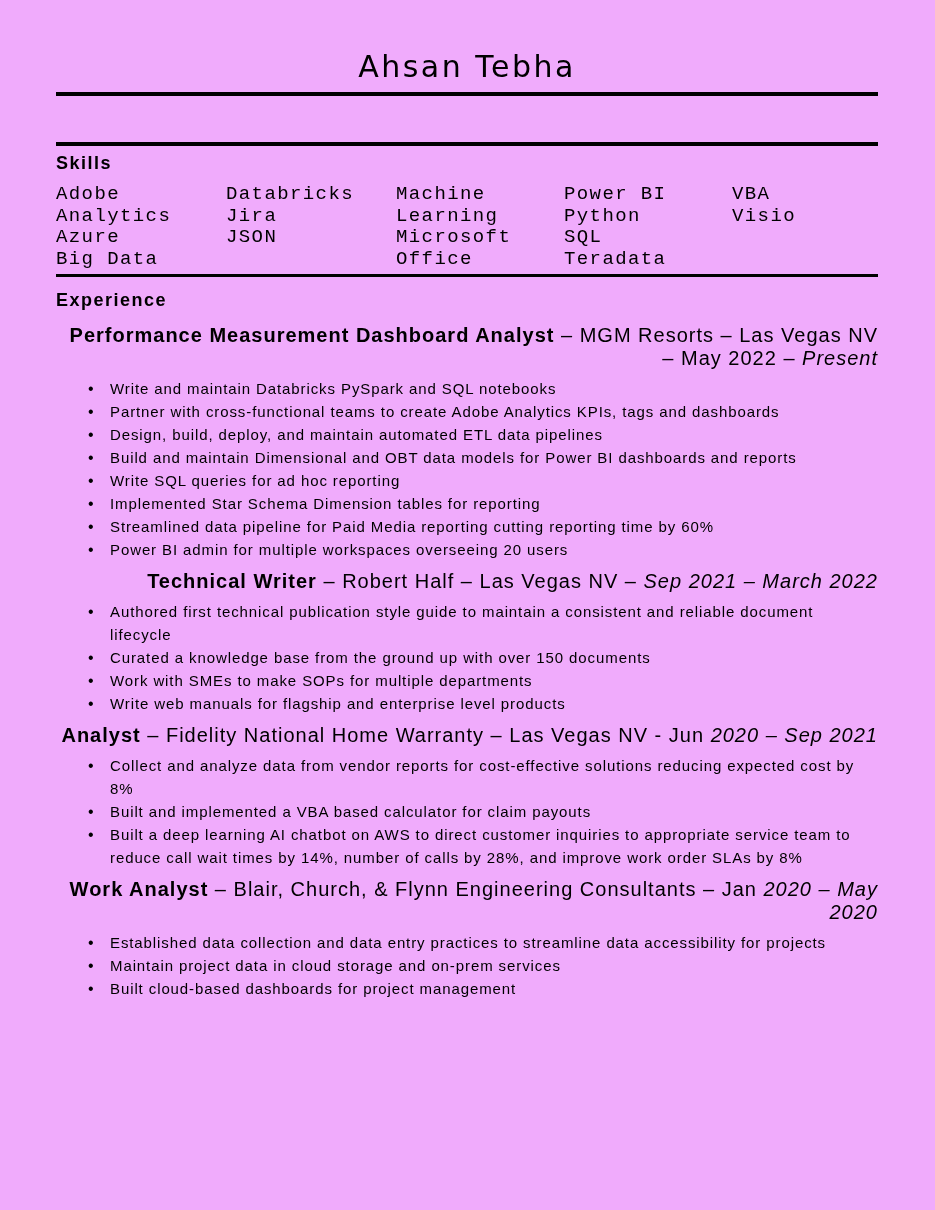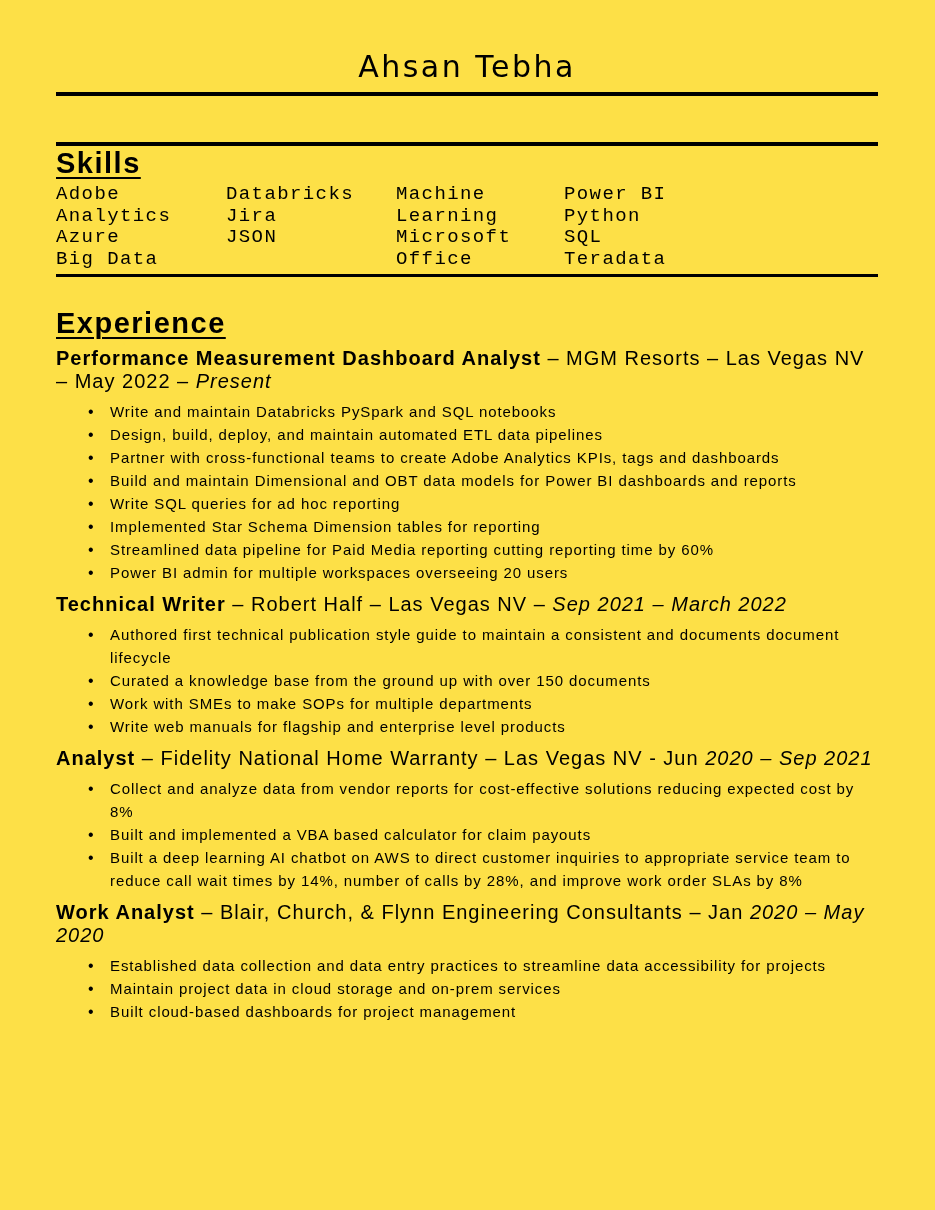--- a/index.html
+++ b/index.html
@@ -1,69 +1,69 @@
 <!DOCTYPE html>
 <html><head>
 <meta charset="utf-8">
 <style>
   * { margin: 0; padding: 0; box-sizing: border-box; }
   html, body { background: #ffffff; }
   .page {
     width: 935px;
     height: 1210px;
     margin: 0 auto;
-    background: #fde047;
+    background: #f0abfc;
     color: #000000;
     padding: 0 57px 0 56px;
     overflow: hidden;
     font-family: "Liberation Sans", sans-serif;
   }
   .name {
     margin-top: 48px;
     text-align: center;
     font-family: "DejaVu Sans", "Liberation Sans", sans-serif;
     font-weight: normal;
     font-size: 30px;
     line-height: 38px;
     letter-spacing: 2.5px;
   }
   .rule { background: #000000; height: 3px; width: 100%; }
   .rule-name { margin-top: 6px; height: 4px; }
   .rule-skills-top { margin-top: 46px; height: 4px; }
   .rule-skills-bottom { margin-top: 4px; height: 3px; }
   .section-heading {
-    font-size: 29px;
+    font-size: 18px;
     font-weight: bold;
     letter-spacing: 1.5px;
     line-height: 30px;
-    text-decoration: underline;
     text-decoration-thickness: 2px;
     text-underline-offset: 4px;
     display: inline-block;
   }
   .heading-skills { margin-top: 2px; }
-  .heading-experience { margin-top: 31px; }
+  .heading-experience { margin-top: 8px; }
   .skills-grid {
     margin-top: 6px;
     display: grid;
     grid-template-columns: 170px 170px 168px 168px 146px;
   }
   .skill-line {
     font-size: 19px;
     letter-spacing: 1.4px;
     line-height: 21.5px;
     white-space: nowrap;
     font-family: Liberation Mono, monospace;
   }
   .job { margin-top: 0; }
   .job-title {
     margin-top: 9px;
     font-size: 20px;
     line-height: 23px;
     letter-spacing: 1px;
+    text-align: right;
   }
   .jt-bold { font-weight: bold; }
   .jt-dates { font-style: italic; }
   .bullets {
     list-style: none;
     margin-top: 7px;
     margin-bottom: 2px;
     padding-left: 32px;
   }
   .bullets li {
@@ -110,44 +110,50 @@
       <div class="skill-line">Learning</div>
       <div class="skill-line">Microsoft</div>
       <div class="skill-line">Office</div>
     </div>
     <div class="skill-col">
       <div class="skill-line">Power BI</div>
       <div class="skill-line">Python</div>
       <div class="skill-line">SQL</div>
       <div class="skill-line">Teradata</div>
     </div>
+    <div class="skill-col">
+      <div class="skill-line">VBA</div>
+      <div class="skill-line">Visio</div>
+      <div class="skill-line"></div>
+      <div class="skill-line"></div>
+    </div>
   </div>
 
   <div class="rule rule-skills-bottom"></div>
 
   <h2 class="section-heading heading-experience">Experience</h2>
 
   <section class="job">
     <p class="job-title"><span class="jt-bold">Performance Measurement Dashboard Analyst</span><span class="jt-meta"> – MGM Resorts – Las Vegas NV – May 2022 – </span><span class="jt-dates">Present</span></p>
     <ul class="bullets">
       <li>Write and maintain Databricks PySpark and SQL notebooks</li>
+      <li>Partner with cross-functional teams to create Adobe Analytics KPIs, tags and dashboards</li>
       <li>Design, build, deploy, and maintain automated ETL data pipelines</li>
-      <li>Partner with cross-functional teams to create Adobe Analytics KPIs, tags and dashboards</li>
       <li>Build and maintain Dimensional and OBT data models for Power BI dashboards and reports</li>
       <li>Write SQL queries for ad hoc reporting</li>
       <li>Implemented Star Schema Dimension tables for reporting</li>
       <li>Streamlined data pipeline for Paid Media reporting cutting reporting time by 60%</li>
       <li>Power BI admin for multiple workspaces overseeing 20 users</li>
     </ul>
   </section>
 
   <section class="job">
     <p class="job-title"><span class="jt-bold">Technical Writer</span><span class="jt-meta"> – Robert Half – Las Vegas NV – </span><span class="jt-dates">Sep 2021 – March 2022</span></p>
     <ul class="bullets">
-      <li>Authored first technical publication style guide to maintain a consistent and documents document lifecycle</li>
+      <li>Authored first technical publication style guide to maintain a consistent and reliable document lifecycle</li>
       <li>Curated a knowledge base from the ground up with over 150 documents</li>
       <li>Work with SMEs to make SOPs for multiple departments</li>
       <li>Write web manuals for flagship and enterprise level products</li>
     </ul>
   </section>
 
   <section class="job">
     <p class="job-title"><span class="jt-bold">Analyst</span><span class="jt-meta"> – Fidelity National Home Warranty – Las Vegas NV - Jun </span><span class="jt-dates">2020 – Sep 2021</span></p>
     <ul class="bullets">
       <li>Collect and analyze data from vendor reports for cost-effective solutions reducing expected cost by 8%</li>

